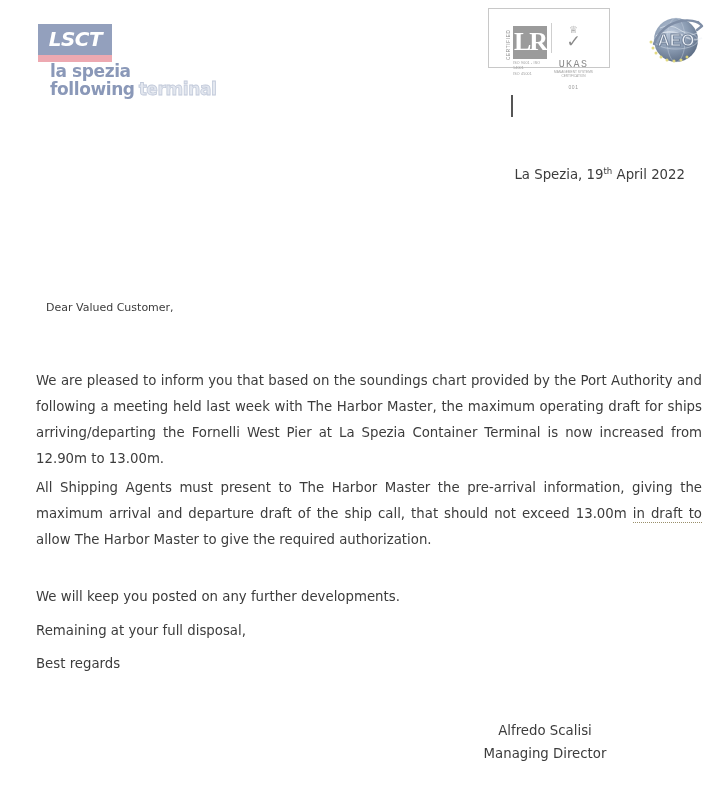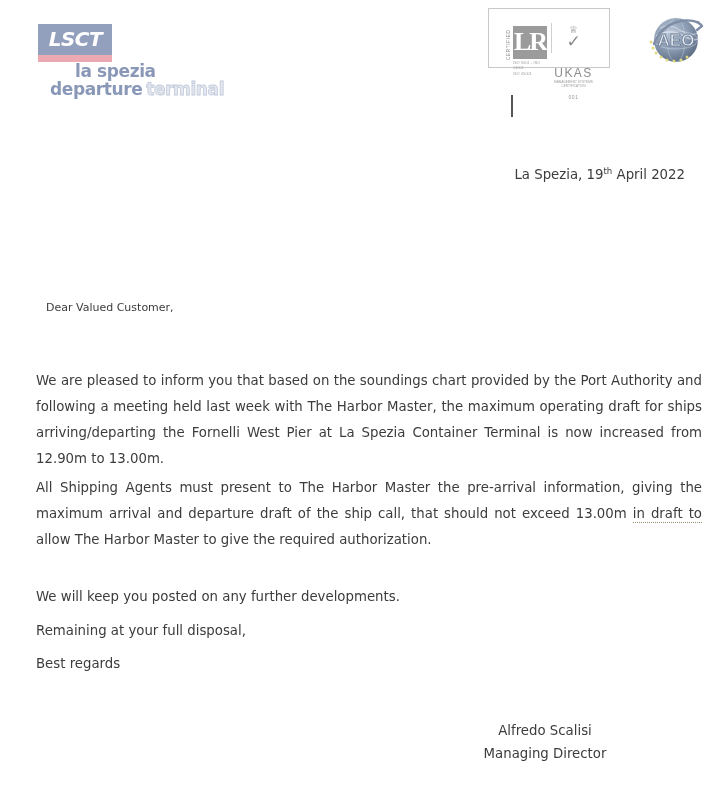--- a/index.html
+++ b/index.html
@@ -65,21 +65,21 @@
     margin-top: 1px;
     line-height: 1.02;
   }
   .logo-line1, .logo-line2 {
     font-family: "DejaVu Sans", sans-serif;
     font-weight: bold;
     font-size: 17px;
     letter-spacing: -0.4px;
     white-space: nowrap;
   }
-  .logo-line1 { color: #8a98b8; margin-left: 25px; }
+  .logo-line1 { color: #8a98b8; }
   .logo-line2 { color: #8a98b8; margin-top: 1px; }
   .logo-faded {
     color: #e3e7ef;
     -webkit-text-stroke: 0.8px #c2cada;
     margin-left: 4px;
   }
 
   
   .certs {
     position: absolute;
@@ -151,25 +151,25 @@
     color: #909090;
     line-height: 9px;
   }
   .ukas-check {
     font-size: 17px;
     color: #8b8b8b;
     line-height: 15px;
     font-family: "DejaVu Sans", sans-serif;
   }
   .ukas-name {
-    font-size: 12px;
+    font-size: 10px;
     letter-spacing: 1.4px;
     color: #8b8b8b;
-    font-family: Liberation Sans, sans-serif;
-    margin-top: 17px;
+    font-family: Liberation Mono, monospace;
+    margin-top: 10px;
   }
   .ukas-sub {
     font-size: 3.2px;
     color: #a0a0a0;
     font-family: "Liberation Sans", sans-serif;
     line-height: 1.4;
     text-align: center;
   }
   .ukas-num {
     font-size: 5px;
@@ -260,21 +260,21 @@
 
 <div class="letterhead">
 
   <div class="logo-block">
     <div class="logo-mark">
       <span class="logo-mark-text">LSCT</span>
     </div>
     <div class="logo-words">
       <div class="logo-line1">la spezia</div>
       <div class="logo-line2">
-        <span>departure</span><span class="logo-faded">terminal</span>
+        <span>following</span><span class="logo-faded">terminal</span>
       </div>
     </div>
   </div>
 
   <div class="certs">
 
     <div class="cert-box">
       <div class="cert-lr">
         <div class="cert-lr-vert">CERTIFIED</div>
         <div class="cert-lr-right">

